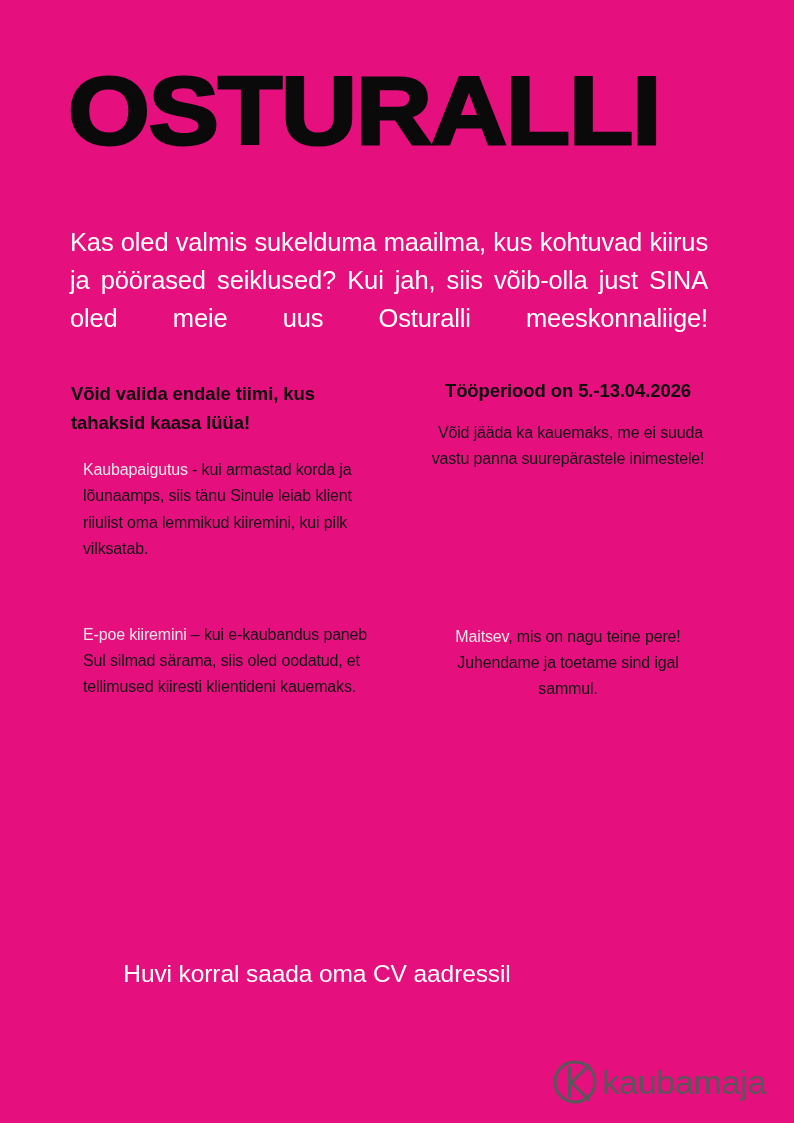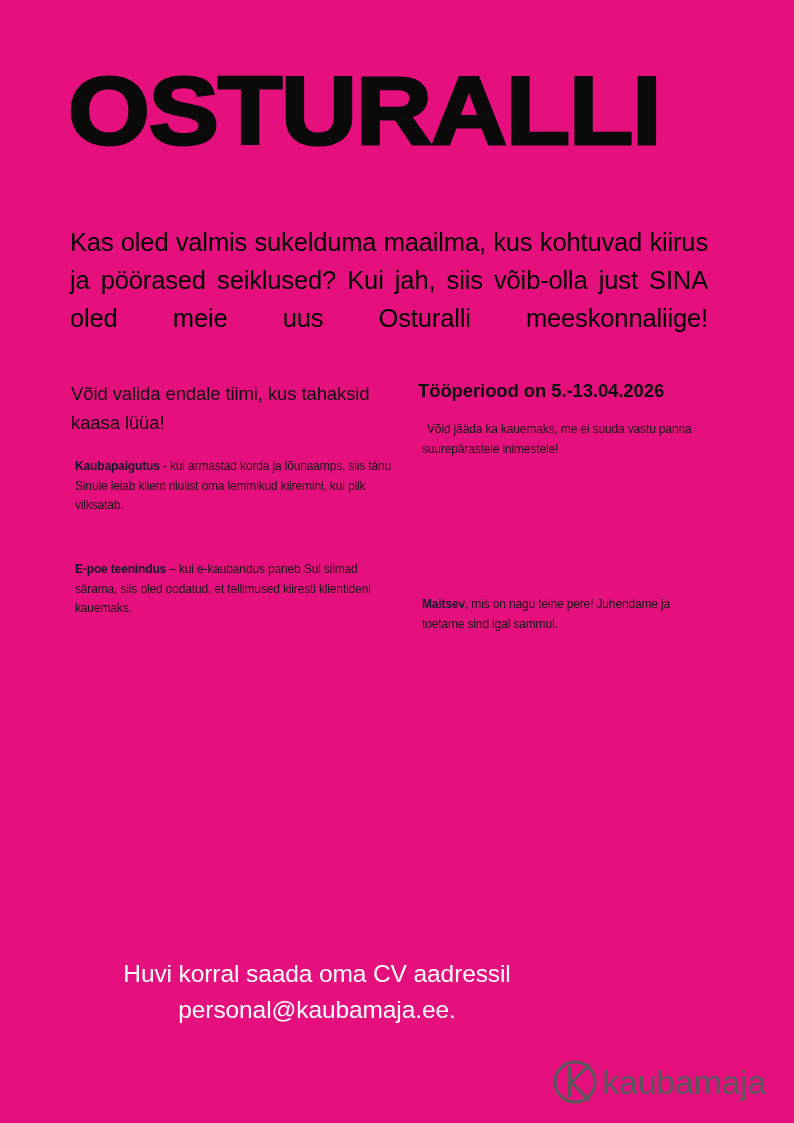--- a/index.html
+++ b/index.html
@@ -43,21 +43,21 @@
   
   .intro {
     position: absolute;
     left: 70px;
     top: 197px;
     width: 638px;
     font-size: 25.5px;
     line-height: 1.50;
     text-align: justify;
     font-weight: 400;
-    color: #000000;
+    color: #ffffff;
     letter-spacing: -0.15px;
   }
   .intro:after {
     content: "";
     display: inline-block;
     width: 100%;
   }
 
   
   .columns {
@@ -65,39 +65,39 @@
     left: 0;
     top: 380px;
     width: 794px;
     height: 540px;
   }
   .col {
     position: absolute;
     top: 0;
   }
   .col-left  { left: 71px;  width: 325px; }
-  .col-right { left: 418px; width: 300px; }
+  .col-right { left: 418px; width: 300px; text-align: center; }
 
   .lead {
     font-size: 18.5px;
     line-height: 1.55;
-    font-weight: 400;
+    font-weight: 700;
     letter-spacing: -0.1px;
     margin: 0 8px 20px 0;
     color: #0d0d0d;
   }
   .body-txt {
-    font-size: 12px;
+    font-size: 16px;
     line-height: 1.63;
     font-weight: 400;
     letter-spacing: -0.15px;
-    margin: 4px;
+    margin: 12px;
     color: #151515;
   }
-  .body-txt b, .body-txt strong { font-weight: 700; color: #0f172a; }
+  .body-txt b, .body-txt strong { font-weight: 400; color: #e5e5e5; }
 
   .rhead {
     font-size: 18.5px;
     font-weight: 700;
     letter-spacing: -0.1px;
     margin: 0 0 18px 0;
     color: #0d0d0d;
   }
   .indent1 { text-indent: 5px; }
 
@@ -153,21 +153,21 @@
 
       <p class="lead">Võid valida endale tiimi, kus tahaksid kaasa lüüa!</p>
 
       <p class="body-txt">
         <b>Kaubapaigutus</b><span> - kui armastad korda ja lõunaamps, siis tänu Sinule leiab klient riiulist oma lemmikud kiiremini, kui pilk vilksatab.</span>
       </p>
 
       <div class="spacer-36"></div>
 
       <p class="body-txt">
-        <b>E-poe teenindus</b><span> – kui e-kaubandus paneb Sul silmad särama, siis oled oodatud, et tellimused kiiresti klientideni kauemaks.</span>
+        <b>E-poe kiiremini</b><span> – kui e-kaubandus paneb Sul silmad särama, siis oled oodatud, et tellimused kiiresti klientideni kauemaks.</span>
       </p>
 
       <div class="spacer-36"></div>
 
     </div>
 
     <div class="col col-right">
 
       <p class="rhead">Tööperiood on 5.-13.04.2026</p>
 
@@ -182,21 +182,20 @@
       <div class="spacer-36"></div>
 
       <p class="body-txt">
         <b>Maitsev</b><span>, mis on nagu teine pere! Juhendame ja toetame sind igal sammul.</span>
       </p>
     </div>
   </div>
 
   <div class="footer">
     <div>Huvi korral saada oma CV aadressil</div>
-    <div>personal@kaubamaja.ee.</div>
   </div>
 
   <div class="logo">
     <svg class="logo-mark" width="46" height="46" viewBox="0 0 46 46">
       <circle cx="23" cy="23" r="20" fill="none" stroke="#58585b" stroke-width="3"></circle>
       <line x1="17.5" y1="7.5" x2="17.5" y2="38.5" stroke="#58585b" stroke-width="3"></line>
       <line x1="17.5" y1="25.5" x2="37.5" y2="5.5" stroke="#58585b" stroke-width="3"></line>
       <line x1="19.5" y1="23.5" x2="37.5" y2="41.5" stroke="#58585b" stroke-width="3"></line>
     </svg>
     <span class="logo-word">kaubamaja</span>

